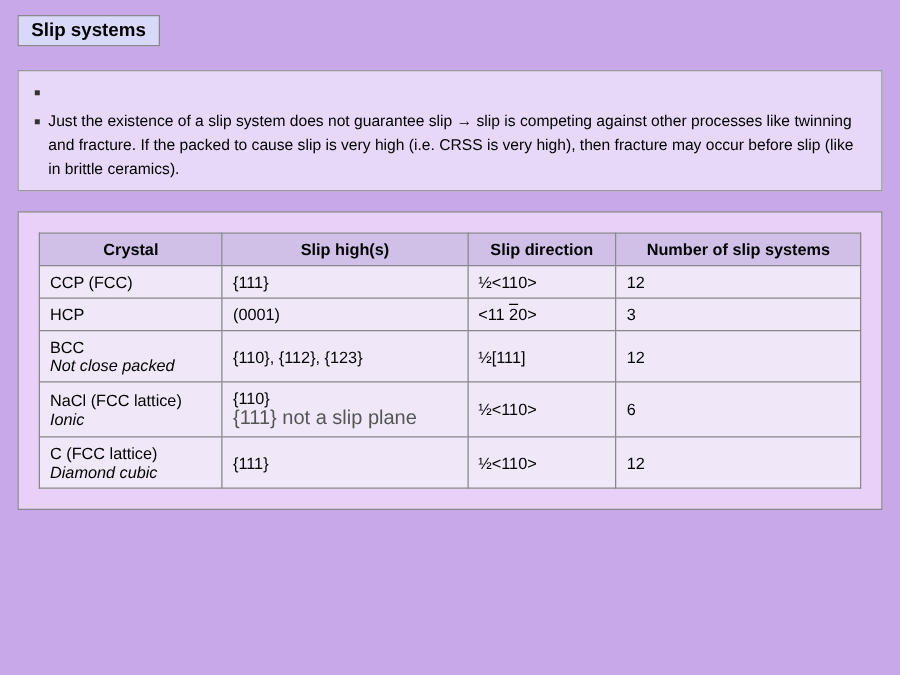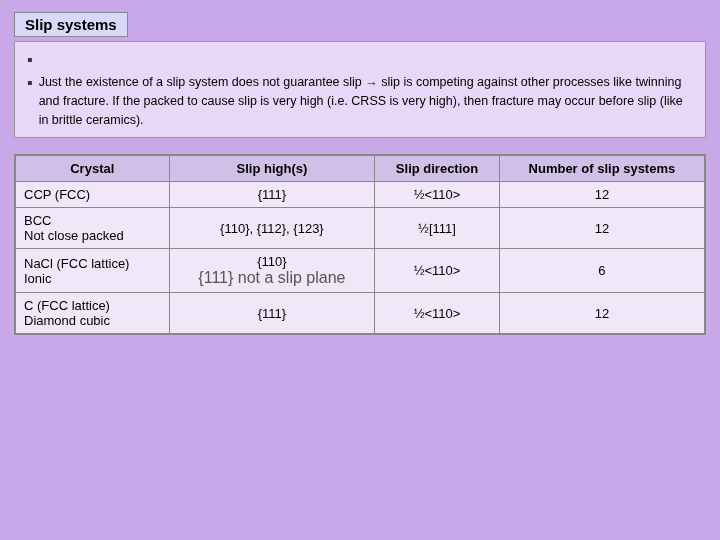--- a/index.html
+++ b/index.html
@@ -14,21 +14,21 @@
     .main-container {
       padding: 12px 14px;
     }
     .title-box {
       background: #d8d8f8;
       border: 1.5px solid #888;
       display: inline-block;
       padding: 3px 10px;
       font-size: 15px;
       font-weight: bold;
-      margin-bottom: 4px;
+      margin-bottom: 19px;
       text-align: right;
     }
     .bullets {
       background: #e8d8f8;
       border: 1px solid #999;
       padding: 8px 12px;
       margin-bottom: 16px;
       font-size: 12.5px;
       line-height: 1.5;
     }
@@ -40,45 +40,45 @@
     .bullets .bullet:last-child { margin-bottom: 0; }
     .bullet-marker {
       font-size: 16px;
       line-height: 1.2;
       color: #333;
       flex-shrink: 0;
     }
     .table-wrapper {
       background: #e8d0f8;
       border: 1px solid #888;
-      padding: 0;
+      padding: 16px;
     }
     table {
       width: 100%;
       border-collapse: collapse;
       font-size: 13px;
     }
     th {
       background: #d0c0e8;
       border: 1px solid #888;
       padding: 5px 8px;
       font-weight: bold;
       text-align: center;
     }
     td {
       border: 1px solid #888;
       padding: 5px 8px;
-      text-align: center;
+      text-align: left;
       vertical-align: middle;
       background: #f0e8f8;
     }
     td.crystal-col {
       text-align: left;
     }
-    .italic { }
+    .italic { font-style: italic; }
     .small-note {
       font-size: 16px;
       color: #555;
     }
     .overline {
       text-decoration: overline;
     }
   </style>
 </head>
 <body>
@@ -110,20 +110,30 @@
 
         <tr>
           <td class="crystal-col">
             <span>CCP (FCC)</span>
           </td>
           <td>{111}</td>
           <td>½&lt;110&gt;</td>
           <td>12</td>
         </tr>
 
+        <tr>
+          <td class="crystal-col">
+            <span>HCP</span>
+          </td>
+          <td>(0001)</td>
+          <td>
+            &lt;11 <span class="overline">2</span>0&gt;
+          </td>
+          <td>3</td>
+        </tr>
 
         <tr>
           <td class="crystal-col">
             <span>BCC</span><br>
             <span class="italic">Not close packed</span>
           </td>
           <td>{110}, {112}, {123}</td>
           <td>½[111]</td>
           <td>12</td>
         </tr>

